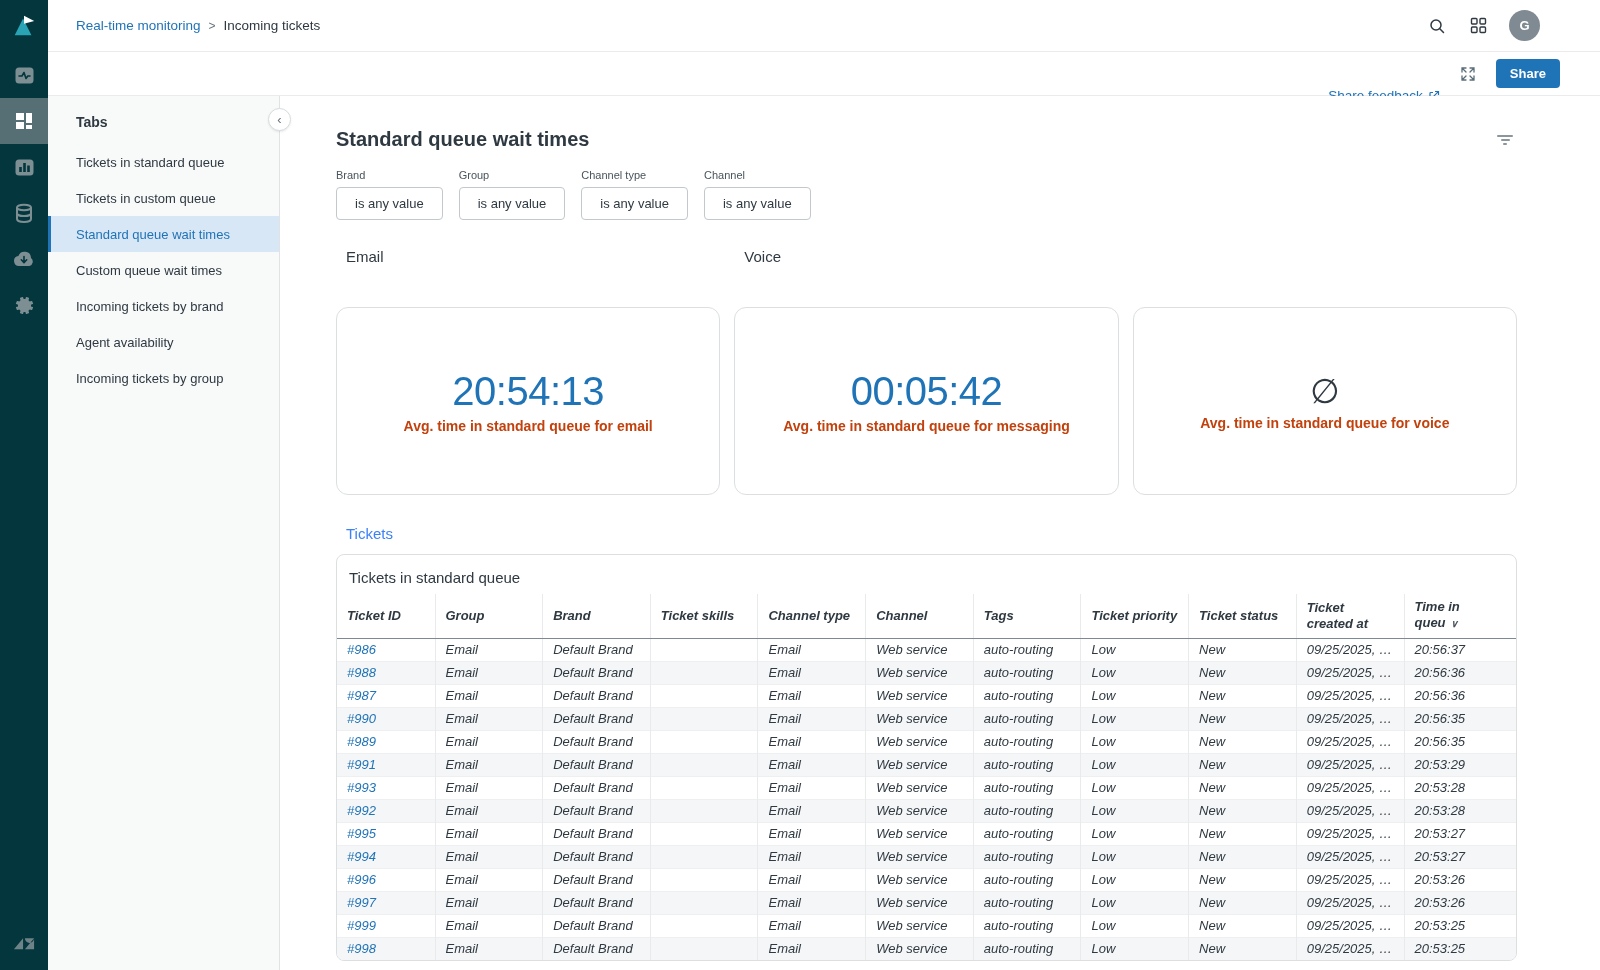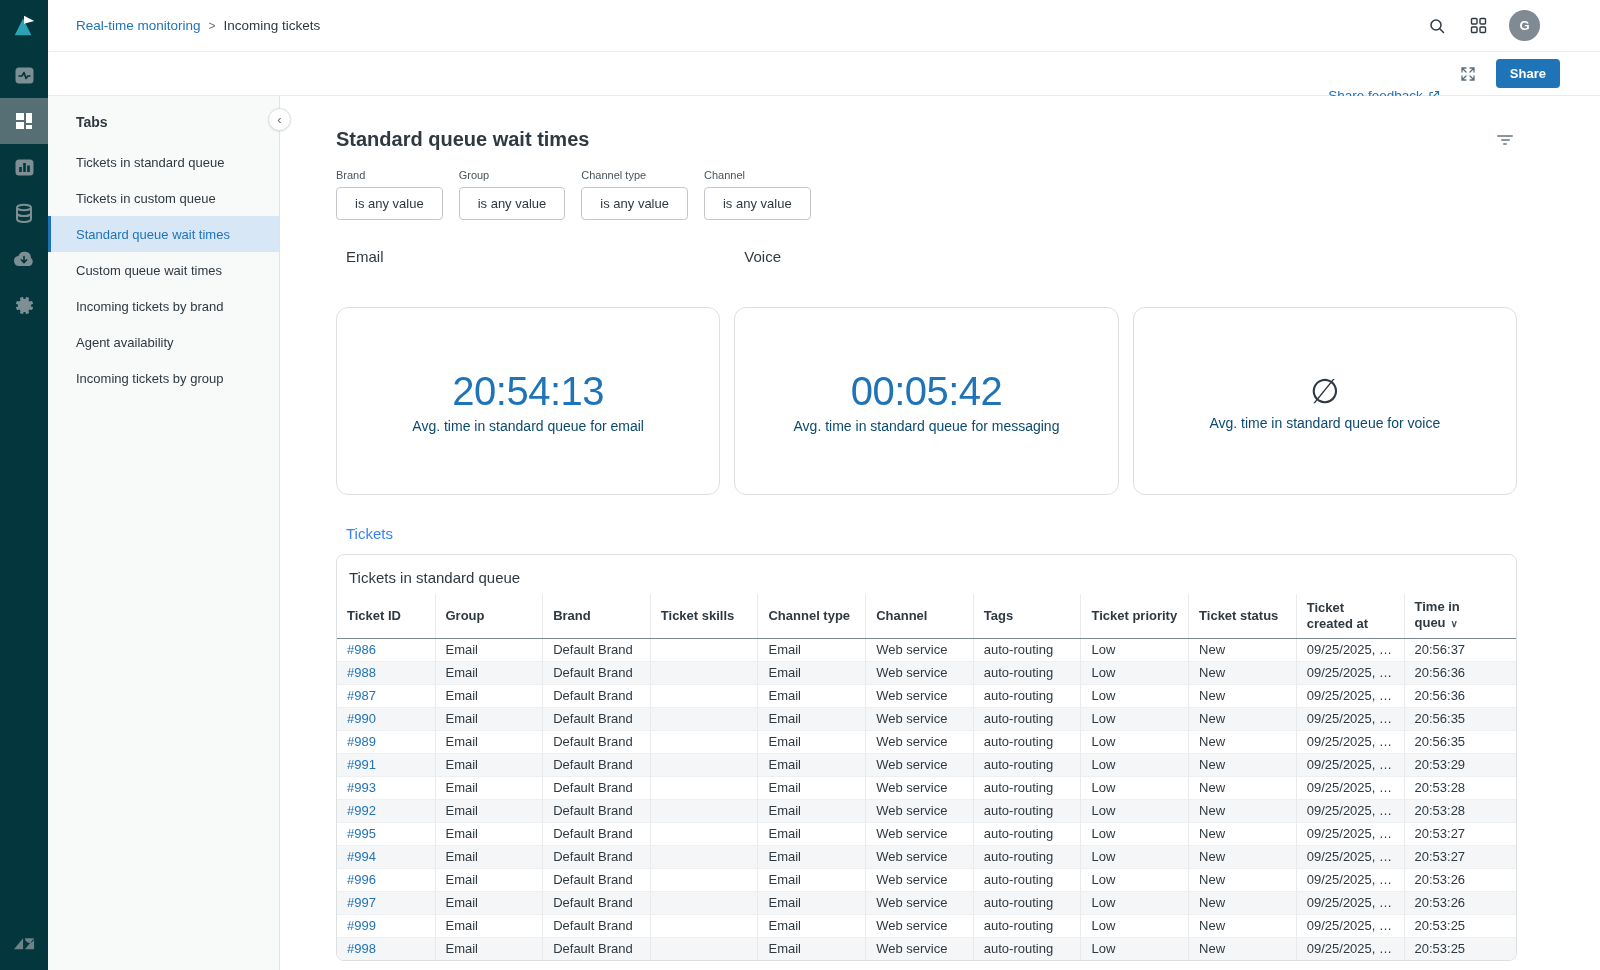--- a/index.html
+++ b/index.html
@@ -50,27 +50,27 @@
   .filters { margin-top:18px; display:flex; gap:16px; }
   .filter { display:flex; flex-direction:column; }
   .filter-label { font-size:11px; color:#49545C; margin-bottom:6px; }
   .filter-btn { border:1px solid #C2C8CC; background:#fff; border-radius:4px; font-size:13px; color:#2F3941; padding:8px 18px; cursor:pointer; font-family:inherit; min-width:96px; }
 
   .metrics { margin-top:28px; display:grid; grid-template-columns:repeat(3,1fr); column-gap:14px; }
   .metric-label { font-size:15px; color:#2F3941; margin:0 0 14px 10px; }
   .metric-card { border:1px solid #DCDFE0; border-radius:12px; height:188px; display:flex; flex-direction:column; align-items:center; justify-content:center; }
   .metric-value { font-size:40px; color:#1F73B7; letter-spacing:-.5px; }
   .metric-card.empty .metric-value { color:#2F3941; font-size:34px; font-family:"DejaVu Sans", sans-serif; letter-spacing:0; }
-  .metric-caption { font-size:14px; color:#0c4a6e; margin-top:4px; }
+  .metric-caption { font-size:14px; color:#c2410c; margin-top:4px;font-weight:bold; }
 
   .tickets { margin-top:30px; }
   .tickets-label { font-size:15px; color:#3b82f6; margin-left:10px; }
   .table-card { border:1px solid #DCDFE0; border-radius:8px; margin-top:12px; overflow:hidden; }
   .table-title { font-size:15px; color:#2F3941; padding:14px 14px 8px 12px; }
-  table { width:100%; border-collapse:collapse; table-layout:fixed; font-size:13px; }
+  table { width:100%; border-collapse:collapse; table-layout:fixed; font-size:13px;font-style:italic; }
   thead th { text-align:left; font-weight:bold; color:#2F3941; padding:4px 10px; height:44px; vertical-align:middle; border-bottom:1px solid #7D8A93; border-left:1px solid #E8EAEC; line-height:16px; cursor:pointer; }
   thead th:first-child { border-left:none; }
   tbody td { padding:3px 10px; height:22px; line-height:16px; color:#2F3941; border-left:1px solid #E8EAEC; border-top:1px solid #EDEFF0; white-space:nowrap; overflow:hidden; text-overflow:ellipsis; }
   tbody td:first-child { border-left:none; }
   tbody tr:first-child td { border-top:none; }
   tbody tr:nth-child(even) { background:#F5F6F7; }
   td.id a { color:#1F73B7; text-decoration:none; cursor:pointer; }
   .sort-caret { font-size:10px; color:#49545C; margin-left:5px; }
 
   svg { display:block; }

